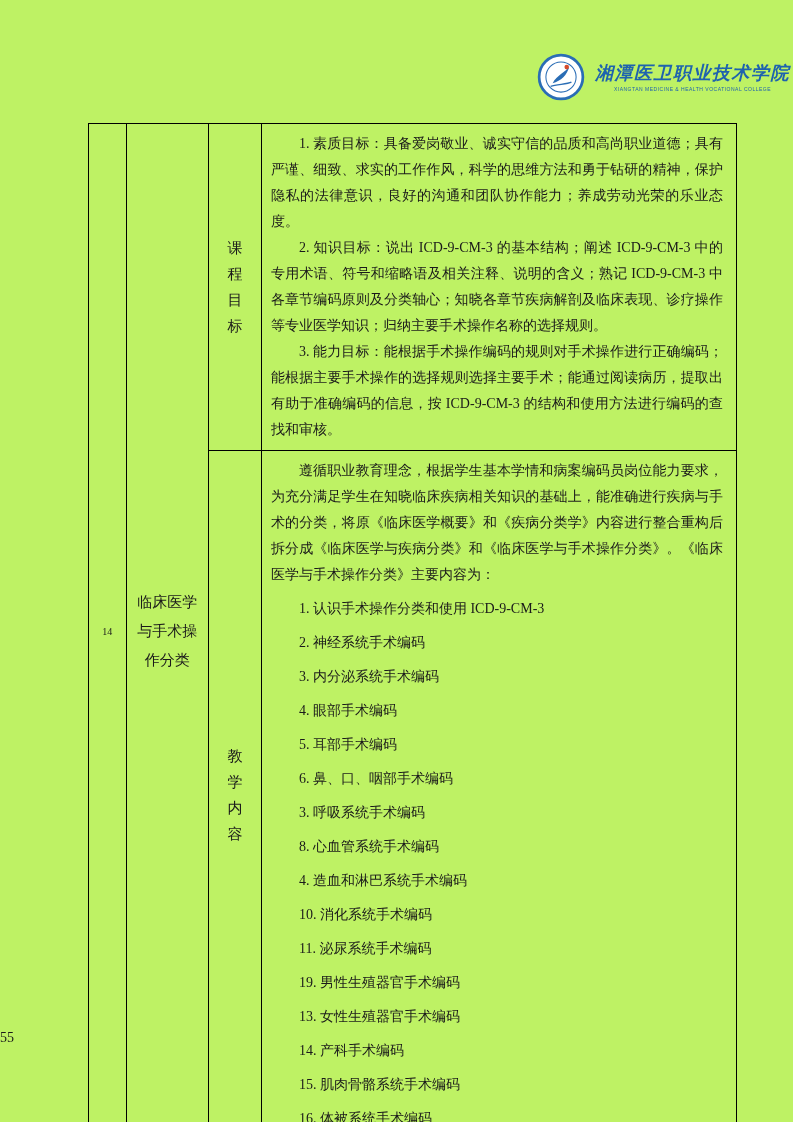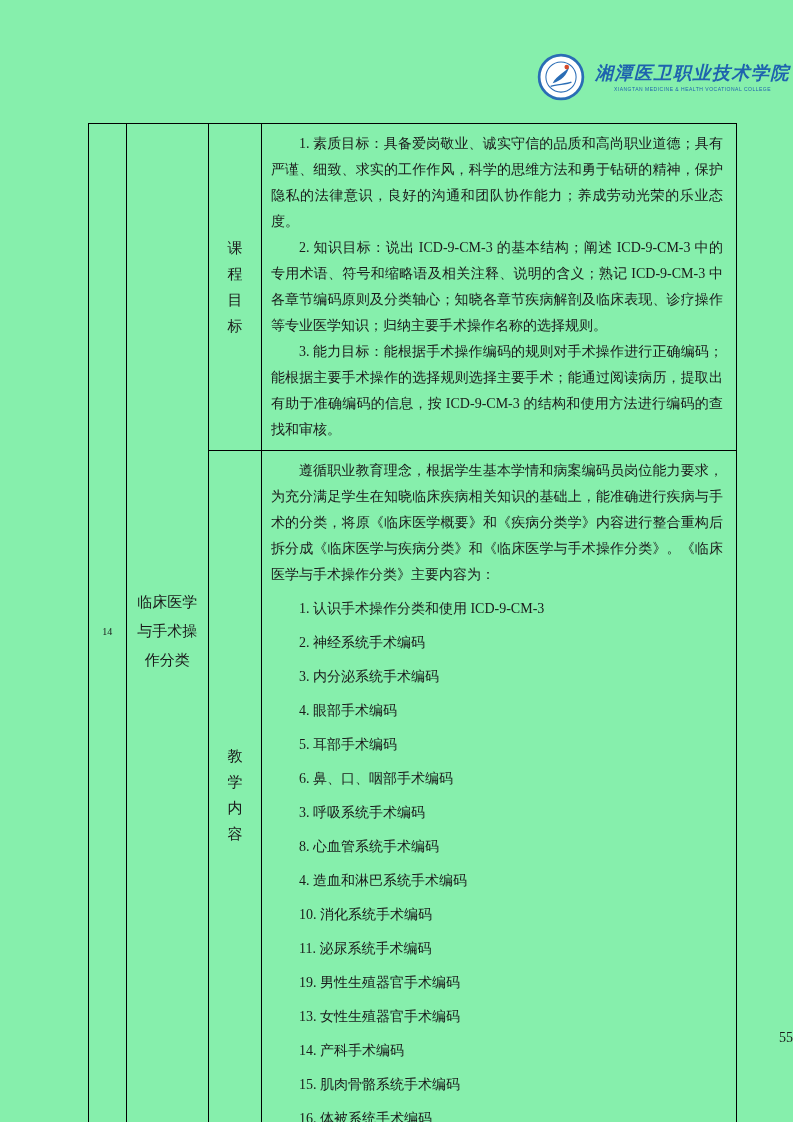--- a/index.html
+++ b/index.html
@@ -4,21 +4,21 @@
 <style>
   * { margin:0; padding:0; box-sizing:border-box; }
   html,body { background:#ffffff; }
   body {
     width:793px; height:1122px;
     font-family:"Liberation Serif","DejaVu Serif",serif;
     color:#1a1a1a;
     position:relative;
     overflow:hidden;
   }
-  .page { position:relative; width:793px; height:1122px; background:#86efac;text-decoration:underline; }
+  .page { position:relative; width:793px; height:1122px; background:#bef264;text-decoration:underline; }
 
   
   .logo-row {
     position:absolute; top:52px; left:536px;
     display:flex; align-items:center; gap:9px;
   }
   .emblem { width:50px; height:50px; flex:0 0 auto; }
   .logo-text { display:flex; flex-direction:column; align-items:center; }
   .logo-cn {
     color:#1e63ae; font-size:18px; font-weight:bold; font-style:italic;
@@ -55,21 +55,21 @@
     padding:7px 13px 7px 9px;
     font-size:14px; line-height:26px;
     text-align:justify;
   }
   .para { text-indent:2em; }
   .item { padding-left:2em; text-align:left;margin-top:8px; }
 
   
   .page-number-row {
     position:absolute; top:1030px; left:0; width:793px;
-    text-align:right; font-size:14px;
+    text-align:left; font-size:14px;
   }
 </style>
 </head>
 <body>
 
 <div class="page">
 
   <div class="logo-row">
     <svg class="emblem" viewBox="0 0 48 48" aria-hidden="true">
       <circle cx="24" cy="24" r="21" fill="#ffffff" stroke="#2a6db5" stroke-width="2.6"></circle>

